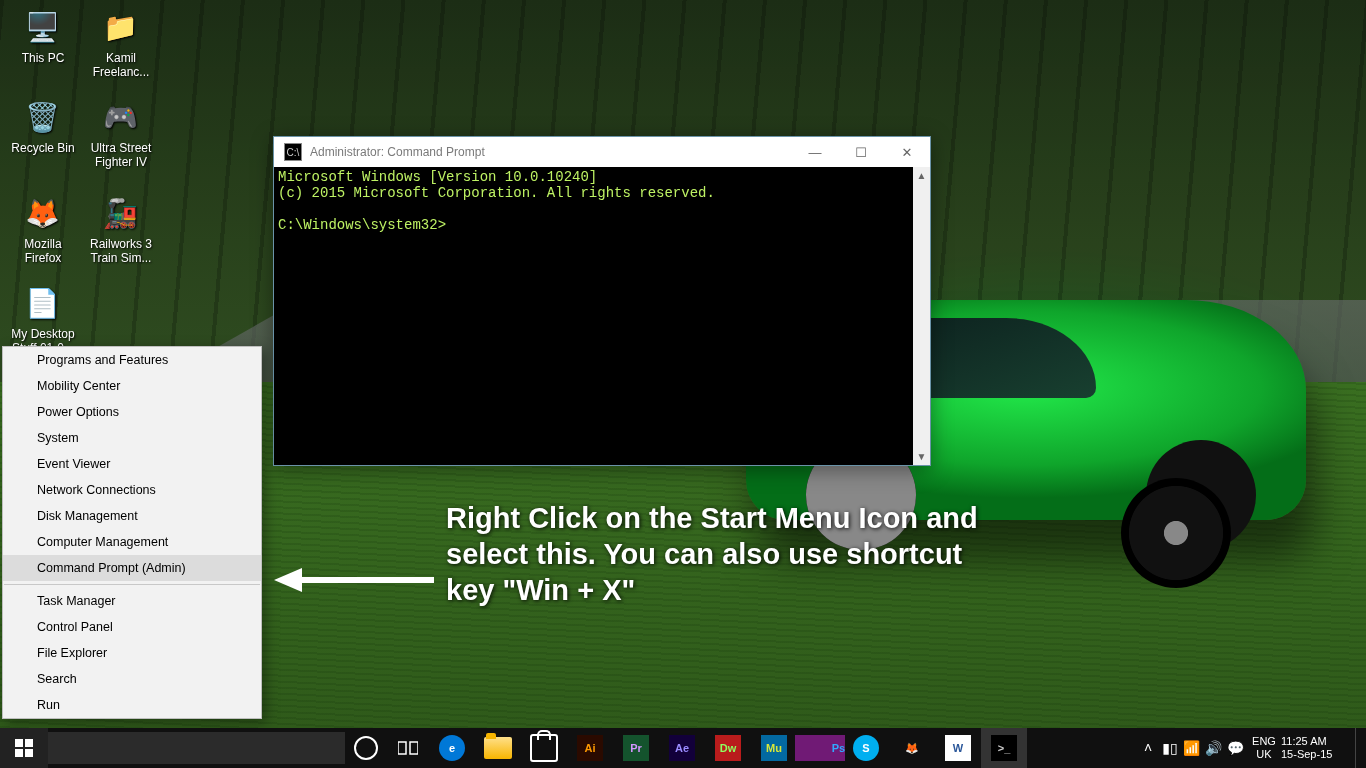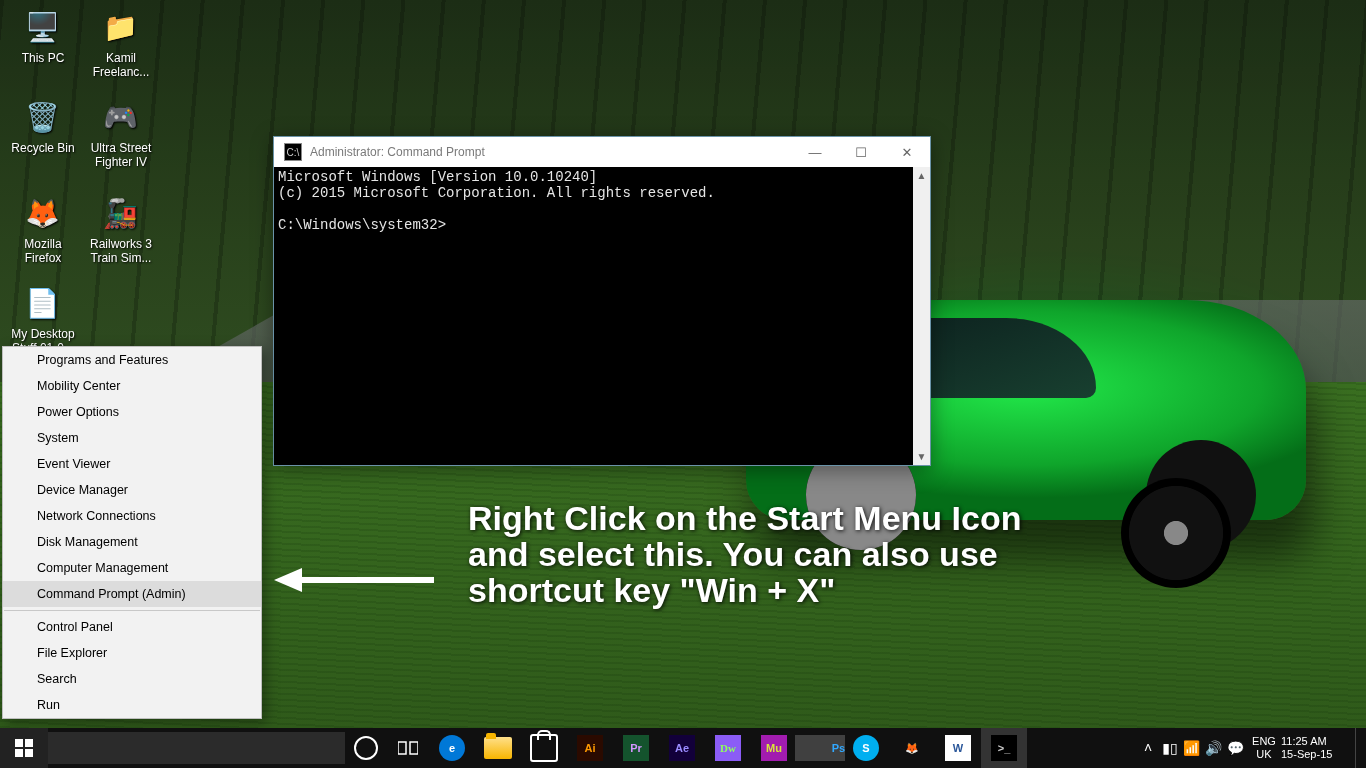--- a/index.html
+++ b/index.html
@@ -91,21 +91,21 @@
     width:16px; height:16px; margin:0 8px 0 10px;
     background:#000; border:1px solid #888; display:flex;
     align-items:center; justify-content:center; font-size:10px; color:#ccc;
   }
   .cmdwin .winbtns { margin-left:auto; display:flex; }
   .cmdwin .winbtn {
     width:46px; height:30px; display:flex; align-items:center; justify-content:center;
     color:#666; font-size:13px;
   }
   .cmdwin .term {
-    flex:1; background:#000; color:#e5e5e5; font-family:"Consolas","Courier New",monospace;
+    flex:1; background:#000; color:#bef264; font-family:"Consolas","Courier New",monospace;
     font-size:14px; padding:2px 4px; white-space:pre; position:relative; line-height:16px;
   }
   .cmdwin .scroll {
     position:absolute; right:0; top:30px; bottom:0; width:17px; background:#f0f0f0;
   }
   .cmdwin .scroll .up, .cmdwin .scroll .down {
     height:17px; background:#f0f0f0; color:#666; font-size:10px;
     display:flex; align-items:center; justify-content:center;
   }
   .cmdwin .scroll .down { position:absolute; bottom:0; width:100%; }
@@ -121,23 +121,23 @@
   }
   .ctxmenu .item.selected { background:#dcdcdc; }
   .ctxmenu .sep { height:1px; background:#c8c8c8; margin:3px 1px; }
 
   
   .arrow {
     position:absolute; left:274px; top:566px; width:160px; height:28px;
     pointer-events:none;
   }
   .annot {
-    position:absolute; left:468px; top:500px; width:560px;
+    position:absolute; left:446px; top:500px; width:560px;
     color:#fff; font-family:"Century Gothic","Segoe UI",sans-serif;
-    font-weight:600; font-size:34px; line-height:36px;
+    font-weight:600; font-size:29px; line-height:36px;
     text-shadow:1px 1px 4px rgba(0,0,0,0.9);
   }
 
   
   .taskbar {
     position:absolute; left:0; bottom:0; width:100%; height:40px;
     background:#101010; display:flex; align-items:center; color:#fff;
   }
   .taskbar .start {
     width:48px; height:40px; display:flex; align-items:center; justify-content:center;
@@ -236,26 +236,26 @@
     <div class="down">▼</div>
   </div>
 </div>
 
 <div class="ctxmenu" id="ctxmenu">
     <div class="item">Programs and Features</div>
     <div class="item">Mobility Center</div>
     <div class="item">Power Options</div>
     <div class="item">System</div>
     <div class="item">Event Viewer</div>
-    <div class="item">Device Manager</div>
     <div class="item">Network Connections</div>
     <div class="item">Disk Management</div>
     <div class="item">Computer Management</div>
     <div class="item selected">Command Prompt (Admin)</div>
     <div class="sep"></div>
+    <div class="item">Task Manager</div>
     <div class="item">Control Panel</div>
     <div class="item">File Explorer</div>
     <div class="item">Search</div>
     <div class="item">Run</div>
   </div>
 
 <svg class="arrow" viewBox="0 0 160 28">
   <line x1="160" y1="14" x2="18" y2="14" stroke="#fff" stroke-width="6"></line>
   <polygon points="0,14 28,2 28,26" fill="#fff"></polygon>
 </svg>
@@ -293,27 +293,27 @@
       <div class="appicon">
         <div class="sq" style="background: rgb(42, 10, 0); color: rgb(255, 154, 0);">Ai</div>
       </div>
       <div class="appicon">
         <div class="sq" style="background: #14532d; color: rgb(211, 150, 255);">Pr</div>
       </div>
       <div class="appicon">
         <div class="sq" style="background: rgb(18, 0, 58); color: rgb(154, 139, 255);">Ae</div>
       </div>
       <div class="appicon">
-        <div class="sq" style="background: #8b5cf6; color: rgb(143, 255, 94); font-family: Liberation Serif, serif;">Dw</div>
-      </div>
-      <div class="appicon">
-        <div class="sq" style="background: #a21caf; color: rgb(215, 230, 58);">Mu</div>
-      </div>
-      <div class="appicon">
-        <div class="sq" style="background: #404040; color: rgb(49, 168, 255); padding-left: 37px;">Ps</div>
+        <div class="sq" style="background: #b91c1c; color: rgb(143, 255, 94);">Dw</div>
+      </div>
+      <div class="appicon">
+        <div class="sq" style="background: #0369a1; color: rgb(215, 230, 58);">Mu</div>
+      </div>
+      <div class="appicon">
+        <div class="sq" style="background: #701a75; color: rgb(49, 168, 255); padding-left: 37px;">Ps</div>
       </div>
       <div class="appicon">
         <div class="sq" style="background: rgb(0, 175, 240); color: rgb(255, 255, 255); border-radius: 50%;">S</div>
       </div>
       <div class="appicon">
         <div class="sq" style="background: transparent; color: rgb(255, 149, 0);">🦊</div>
       </div>
       <div class="appicon">
         <div class="sq" style="background: rgb(255, 255, 255); color: rgb(43, 87, 154);">W</div>
       </div>

